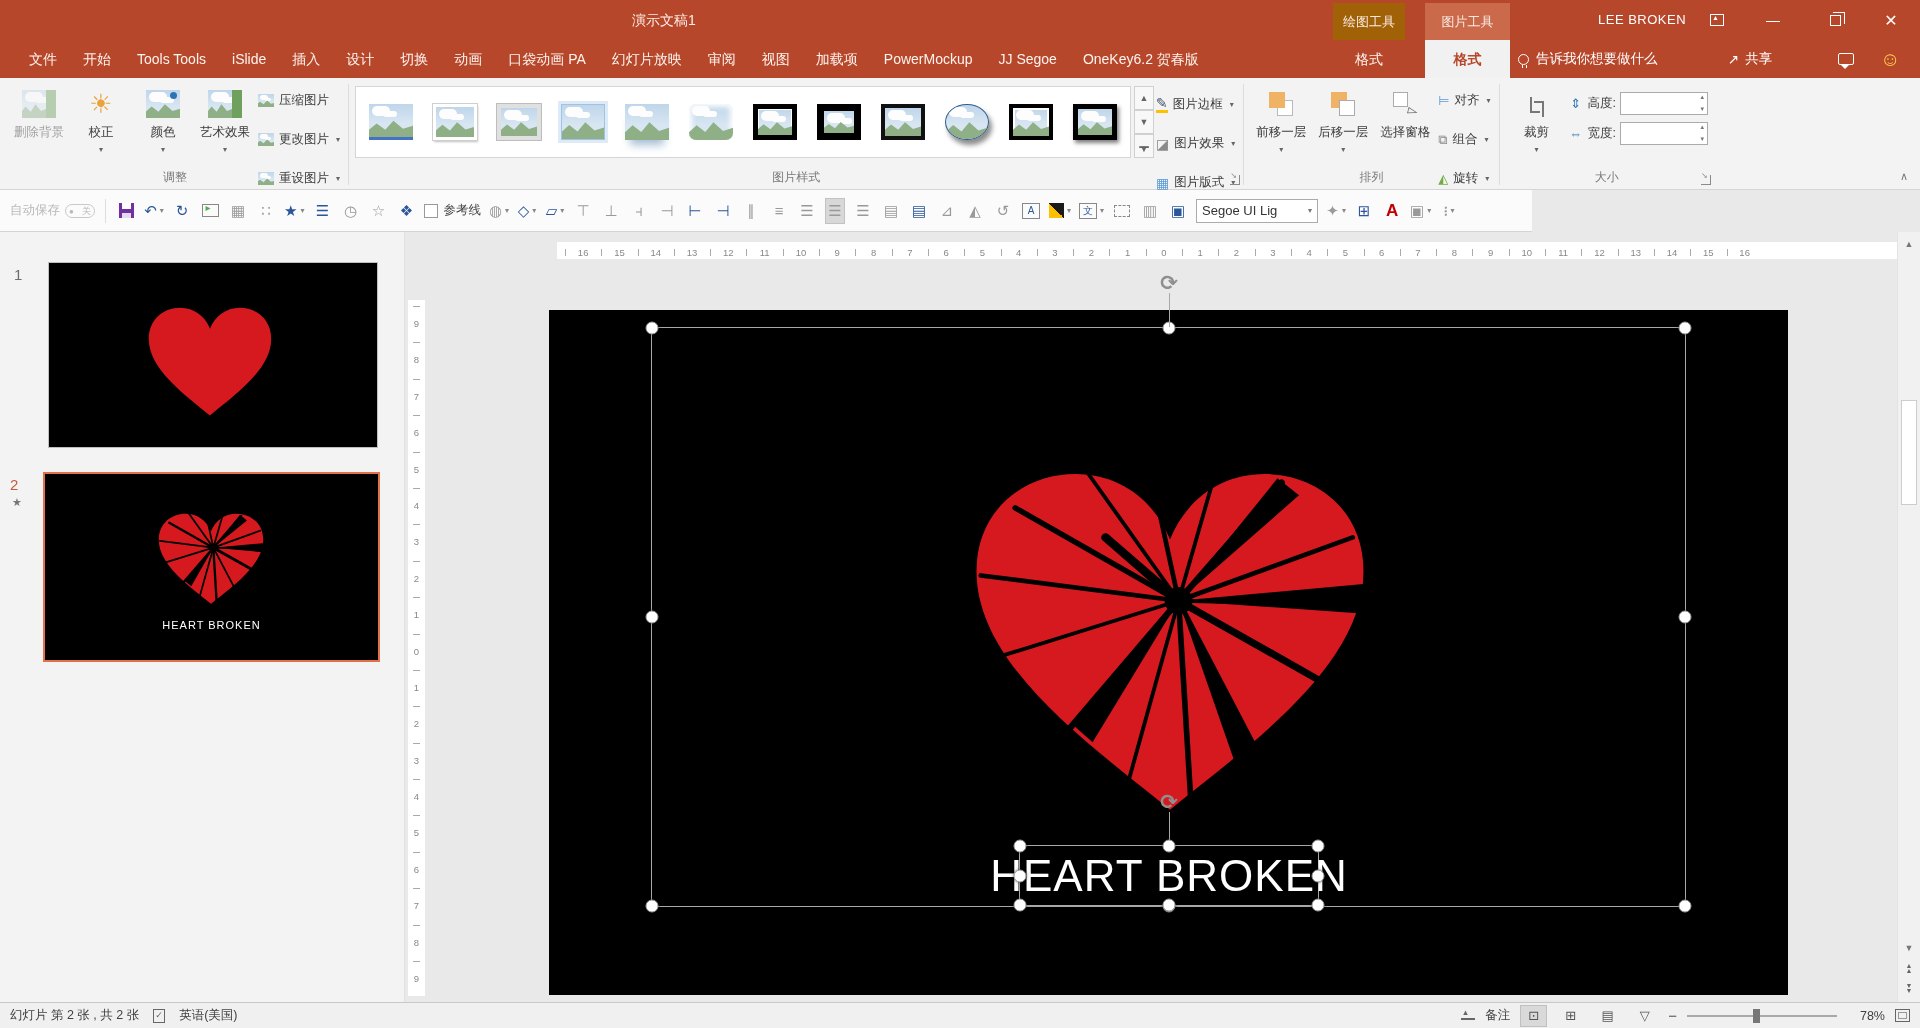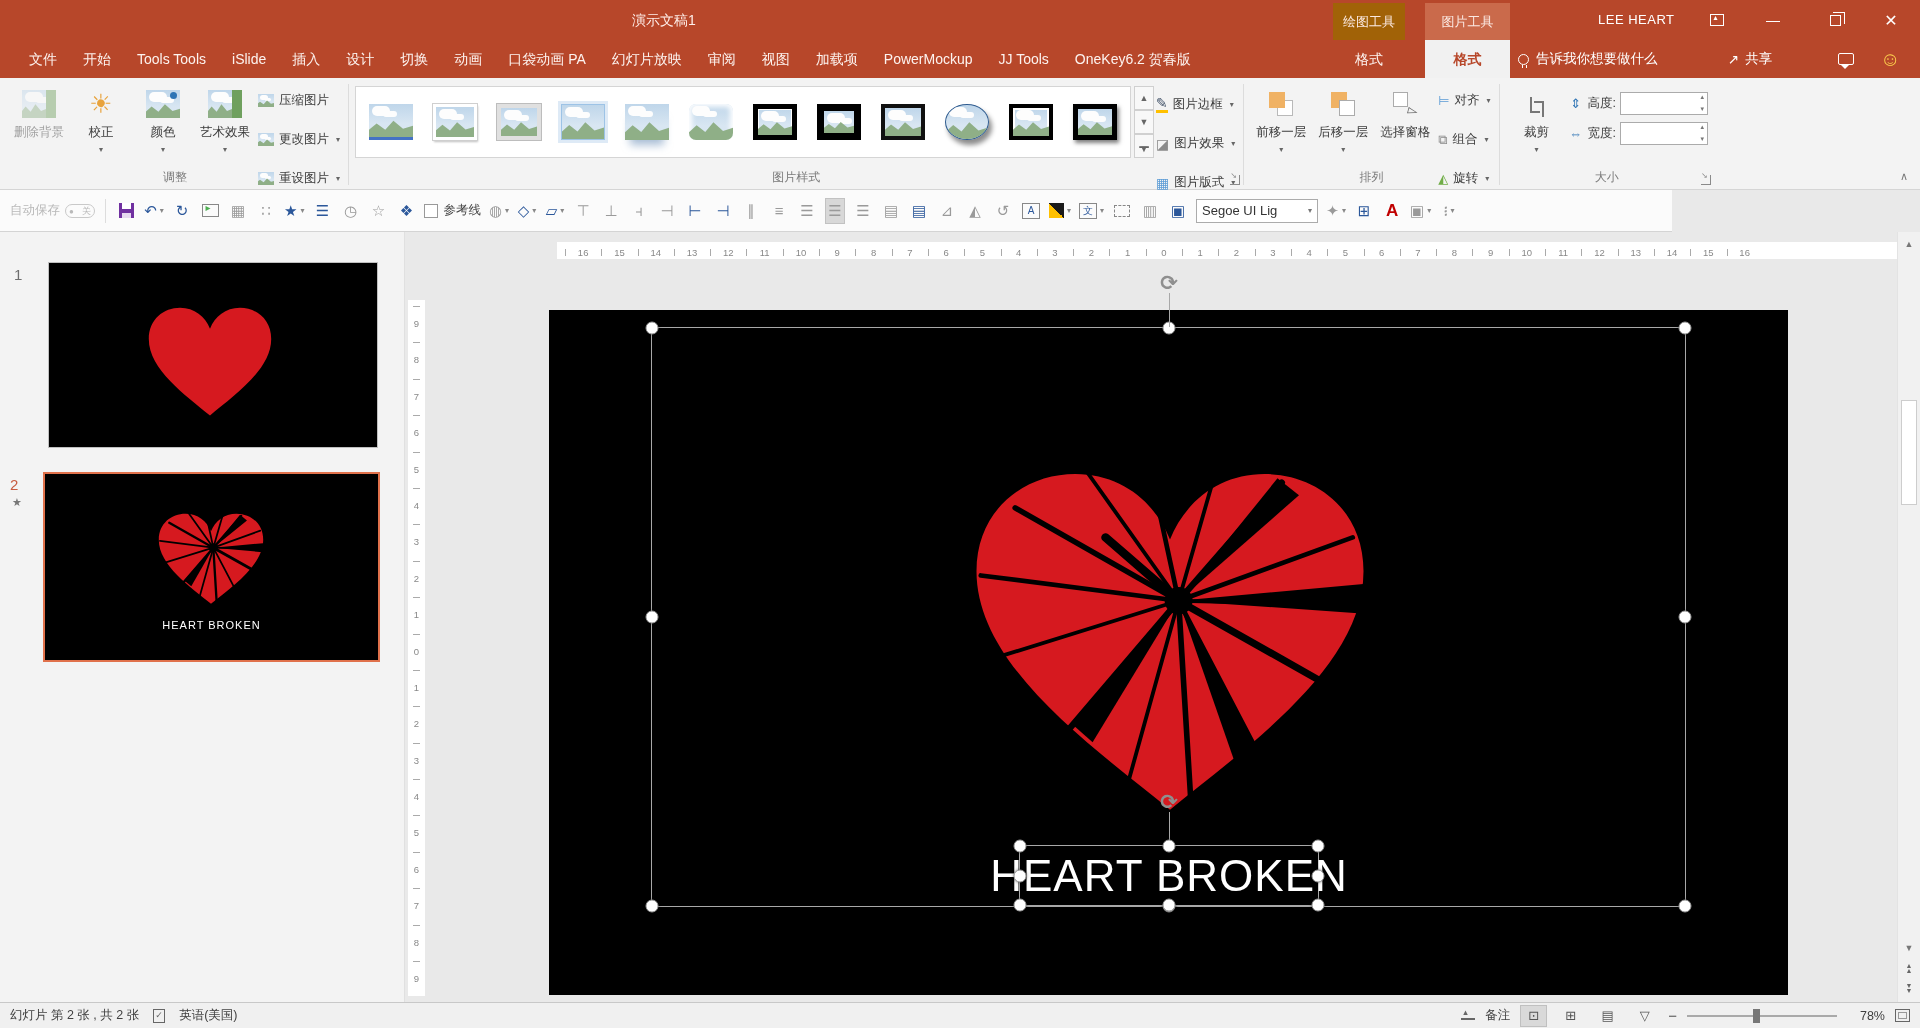--- a/index.html
+++ b/index.html
@@ -92,21 +92,21 @@
   .ic-crop::after { content:""; position:absolute; left:7px; top:4px; bottom:0; right:3px; border-right:2px solid #777; border-top:2px solid #777; }
   .sizecol { display:flex; flex-direction:column; gap:7px; padding-top:10px; }
   .spinrow { display:flex; align-items:center; gap:4px; font-size:12.5px; color:#3B3B3B; }
   .spinrow .sic { font-size:13px; color:#2E74B5; width:16px; text-align:center; }
   .spinbox { width:88px; height:23px; background:#fff; border:1px solid #ABABAB; position:relative; font-size:12px; padding:3px 18px 0 4px; }
   .spinbox::before { content:"▴"; position:absolute; right:3px; top:0px; font-size:7px; color:#777; }
   .spinbox::after { content:"▾"; position:absolute; right:3px; bottom:1px; font-size:7px; color:#777; }
   .collapse { position:absolute; right:12px; bottom:6px; color:#777; font-size:11px; }
 
   
-  .quickbar { position:absolute; left:0; top:190px; width:1672px; height:42px; background:#FBFBFB; border-bottom:1px solid #D4D4D4; display:flex; align-items:center; padding:0 10px; gap:8px; font-size:15px; color:#666; }
+  .quickbar { position:absolute; left:0; top:190px; width:1532px; height:42px; background:#FBFBFB; border-bottom:1px solid #D4D4D4; display:flex; align-items:center; padding:0 10px; gap:8px; font-size:15px; color:#666; }
   .qi { display:flex; align-items:center; justify-content:center; min-width:20px; height:26px; }
   .qi.blue { color:#2B579A; }
   .qi.gray { color:#9a9a9a; }
   .qi.qsel { background:#D8D8D8; border:1px solid #C2C2C2; }
   .qsep { width:1px; height:24px; background:#DDD; margin:0 2px; }
   .autosave { color:#B9B9B9; font-size:12.5px; display:flex; align-items:center; gap:5px; }
   .pill { width:30px; height:14px; border:1px solid #C9C9C9; border-radius:7px; position:relative; font-size:9px; color:#B9B9B9; padding-left:16px; line-height:12px; }
   .pill::before { content:"●"; position:absolute; left:3px; top:1px; font-size:8px; }
   .ic-save { width:15px; height:15px; background:#7030A0; position:relative; }
   .ic-save::before { content:""; position:absolute; left:3px; top:0; width:9px; height:6px; background:#fff; }
@@ -192,21 +192,21 @@
 </style>
 </head>
 <body>
 
 <div class="app">
 
   <div class="topbar">
     <span class="wtitle">演示文稿1</span>
     <span class="ctxhead ctxd">绘图工具</span>
     <span class="ctxhead ctxp">图片工具</span>
-    <span class="userbox">LEE HEART</span>
+    <span class="userbox">LEE BROKEN</span>
     <span class="winbtn wb-ribbon">
         <span class="ic-ribbondisp"></span>
       </span>
     <span class="winbtn wb-min">—</span>
     <span class="winbtn wb-restore">
         <span class="ic-restore"></span>
       </span>
     <span class="winbtn wb-close">✕</span>
 
     <div class="tabrow">
@@ -217,21 +217,21 @@
       <span class="tab">插入</span>
       <span class="tab">设计</span>
       <span class="tab">切换</span>
       <span class="tab">动画</span>
       <span class="tab">口袋动画 PA</span>
       <span class="tab">幻灯片放映</span>
       <span class="tab">审阅</span>
       <span class="tab">视图</span>
       <span class="tab">加载项</span>
       <span class="tab">PowerMockup</span>
-      <span class="tab">JJ Tools</span>
+      <span class="tab">JJ Segoe</span>
       <span class="tab">OneKey6.2 贺春版</span>
     </div>
     <span class="tab abs t16">格式</span>
     <span class="tab abs t17">格式</span>
     <span class="tellme">
       <span class="ic-bulb"></span>
       <span>告诉我你想要做什么</span>
     </span>
     <span class="sharebox">
       <span>↗</span>

